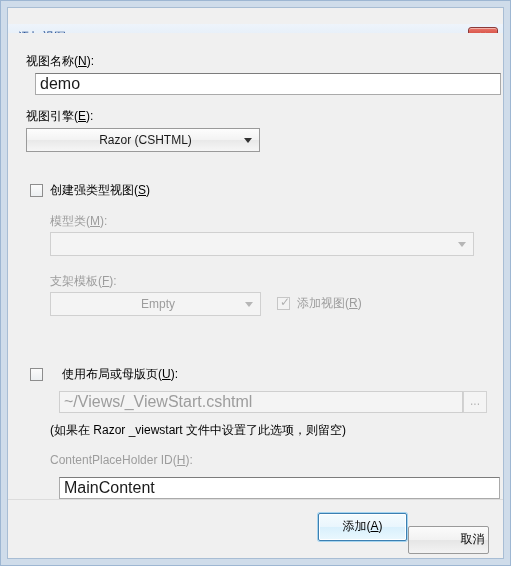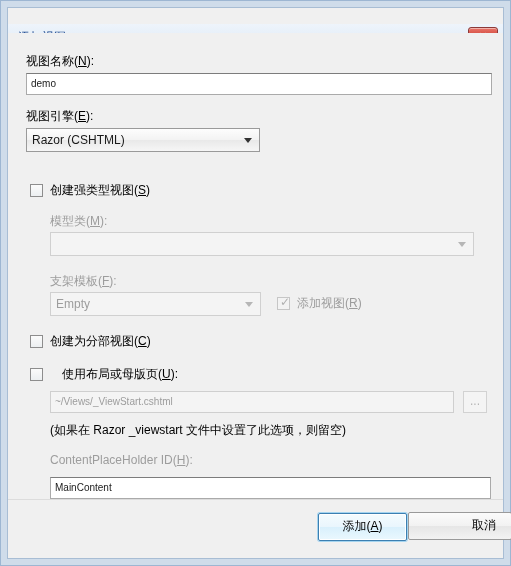--- a/index.html
+++ b/index.html
@@ -101,27 +101,28 @@
   .lbl.disabled { color: #9d9d9d; }
   .lbl u { text-decoration: underline; }
 
   
   .textbox {
     position: absolute;
     box-sizing: border-box;
     background: #ffffff;
     border: 1px solid #aaaaaa;
     border-top-color: #7c7c7c;
-    font-size: 10px;
+    font-size: 16px;
     color: #1a1a1a;
     padding: 0 4px;
     line-height: 20px;
     height: 22px;
     white-space: nowrap;
     overflow: hidden;
+    margin-left: 9px;
   }
   .textbox.disabled {
     background: #f4f4f4;
     border: 1px solid #cfcfcf;
     color: #9d9d9d;
   }
 
   
   .combo {
     position: absolute;
@@ -129,20 +130,21 @@
     height: 24px;
     border: 1px solid #9a9a9a;
     background: linear-gradient(to bottom, #fdfdfd 0%, #f3f3f3 48%, #e9e9e9 52%, #f6f6f6 100%);
     font-size: 12px;
     color: #1a1a1a;
     line-height: 22px;
     padding-left: 5px;
     white-space: nowrap;
     overflow: hidden;
     cursor: pointer;
+    text-align: center;
   }
   .combo .arrow {
     position: absolute;
     right: 7px;
     top: 9px;
     width: 0; height: 0;
     border-left: 4px solid transparent;
     border-right: 4px solid transparent;
     border-top: 5px solid #333333;
   }
@@ -264,39 +266,35 @@
         <span class="arrow"></span>
       </div>
 
       <div class="checkrow disabled" style="left:269px; top:262px;">
         <span class="box">
             <span class="tick">✓</span>
           </span>
         <span class="ctext"><span>添加视图(</span><u>R</u><span>)</span></span>
       </div>
 
-      <div class="checkrow" style="left:22px; top:300px;">
-        <span class="box"></span>
-        <span class="ctext"><span>创建为分部视图(</span><u>C</u><span>)</span></span>
-      </div>
 
       <div class="checkrow" style="left:22px; top:333px;gap:12px;">
         <span class="box"></span>
         <span class="ctext"><span>使用布局或母版页(</span><u>U</u><span>):</span></span>
       </div>
 
       <div class="textbox disabled" style="left:42px; top:358px; width:404px;">~/Views/_ViewStart.cshtml</div>
       <div class="browse-btn" style="left:455px; top:358px;">...</div>
 
       <div class="lbl" style="left:42px; top:389px;">(如果在 Razor _viewstart 文件中设置了此选项，则留空)</div>
 
       <div class="lbl disabled" style="left:42px; top:420px;"><span>ContentPlaceHolder ID(</span><u>H</u><span>):</span></div>
       <div class="textbox" style="left:42px; top:444px; width:441px;">MainContent</div>
 
     </div>
 
     <div class="footer">
       <div class="btn default" style="left:310px; top:13px; width:89px;"><span>添加(</span><u>A</u><span>)</span></div>
-      <div class="btn" style="left:400px; top:12px; width:104px;padding-left:48px;">取消</div>
+      <div class="btn" style="left:400px; top:26px; width:81px;padding-left:48px;">取消</div>
     </div>
 
   </div>
 </div>
 
 </body></html>

